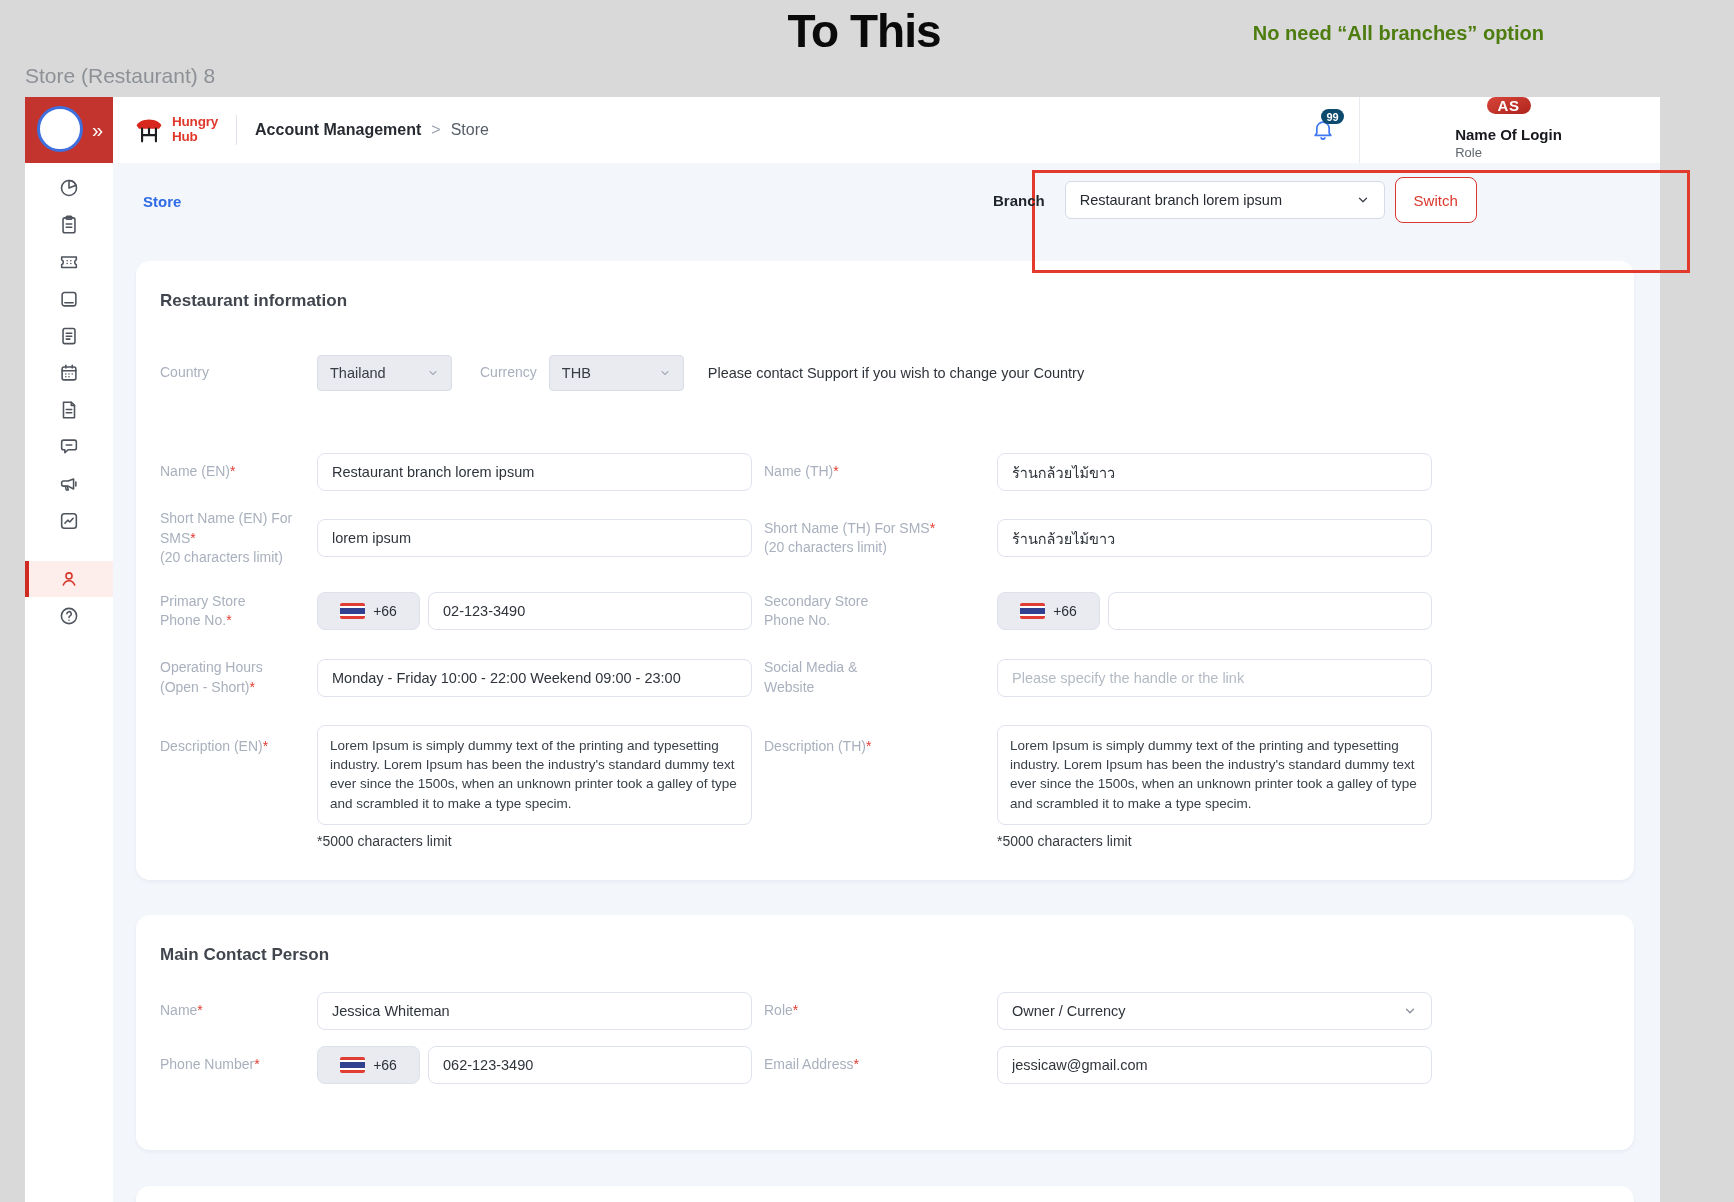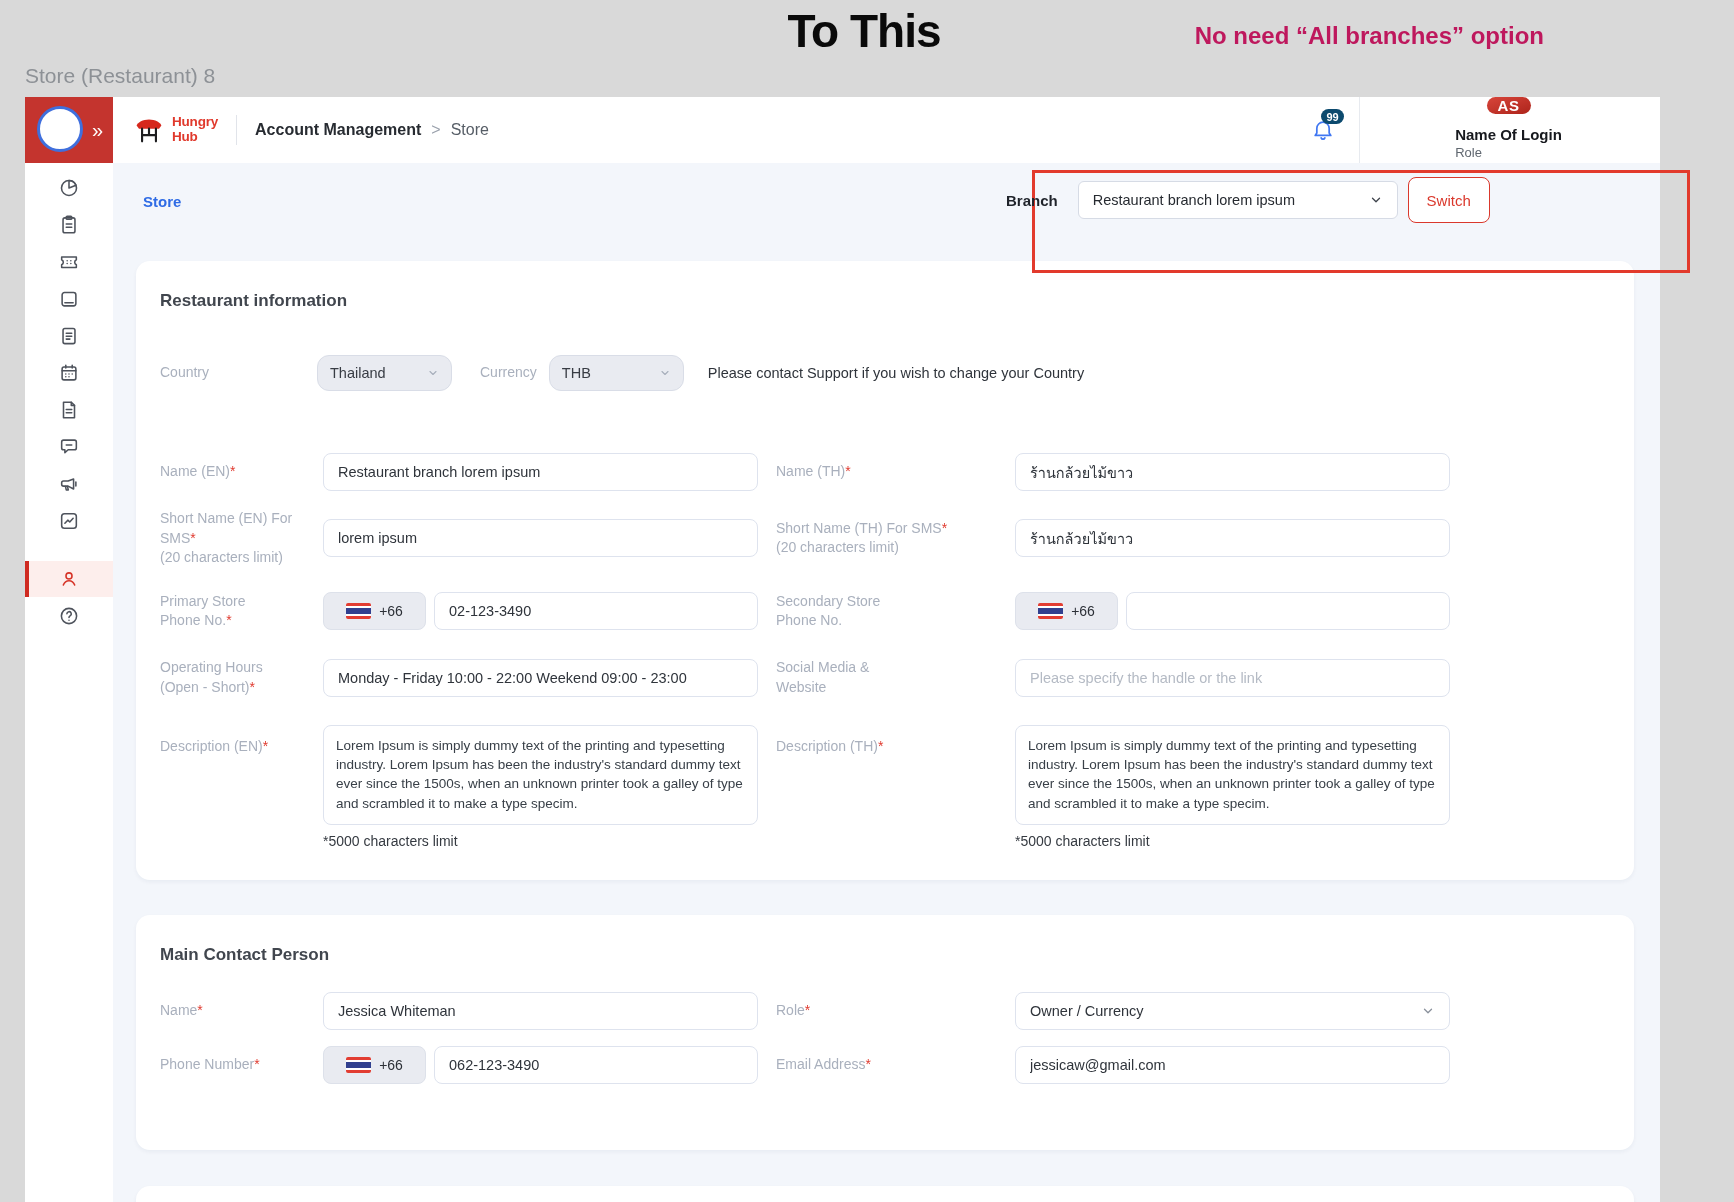--- a/index.html
+++ b/index.html
@@ -4,21 +4,21 @@
 <style>
   html,body{margin:0;padding:0;}
   body{
     width:1734px;height:1202px;position:relative;overflow:hidden;
     background:#d9d9d9;font-family:"Liberation Sans",sans-serif;
     -webkit-font-smoothing:antialiased;
   }
   
   .big-title{position:absolute;top:4px;left:50%;transform:translateX(-52%);
     font-size:46px;font-weight:900;color:#0a0a0a;letter-spacing:-1px;white-space:nowrap;}
-  .red-note{position:absolute;top:22px;right:190px;font-size:24px;font-weight:700;color:#be185d;white-space:nowrap;text-align:right;}
+  .red-note{position:absolute;top:22px;right:190px;font-size:20px;font-weight:700;color:#4d7c0f;white-space:nowrap;text-align:right;}
   .window-label{position:absolute;top:64px;left:25px;font-size:21px;color:#8d9196;}
   .red-rect{position:absolute;left:1032px;top:170px;width:652px;height:97px;
     border:3px solid #e23a2c;z-index:50;pointer-events:none;}
   
   .window{position:absolute;left:25px;top:97px;width:1635px;height:1105px;background:#fff;overflow:hidden;}
   
   .topnav{position:relative;height:66px;background:#fff;display:flex;align-items:center;}
   .logo-block{width:88px;height:66px;background:#c4342e;flex:0 0 auto;position:relative;}
   .logo-circle{position:absolute;left:12px;top:9px;width:46px;height:46px;border-radius:50%;
     background:#fff;border:3px solid #3f6fdd;box-sizing:border-box;}
@@ -47,49 +47,49 @@
   
   .sidebar{position:absolute;left:0;top:66px;bottom:0;width:88px;background:#fff;padding-top:6px;box-sizing:border-box;}
   .side-item{height:36px;margin:1px 0;display:flex;align-items:center;justify-content:center;
     color:#4e535c;position:relative;cursor:pointer;}
   .side-item.active{background:#fdeeec;color:#d63428;margin-top:22px;}
   .side-item.active::before{content:"";position:absolute;left:0;top:0;bottom:0;width:4px;background:#cf2a21;}
   .sicon{display:flex;}
   
   .content{position:absolute;left:88px;top:66px;right:0;bottom:0;background:#f3f6fb;overflow:hidden;}
   .store-tab{position:absolute;left:30px;top:30px;font-size:15px;font-weight:700;color:#2e6be5;cursor:pointer;}
-  .branch-row{position:absolute;left:880px;top:14px;display:flex;align-items:center;z-index:60;margin-left:13px;}
+  .branch-row{position:absolute;left:880px;top:14px;display:flex;align-items:center;z-index:60;}
   .branch-label{font-size:15px;font-weight:600;color:#1f232a;margin-right:20px;}
   .branch-select{width:320px;height:38px;box-sizing:border-box;background:#fff;border:1px solid #d6dbe5;
     border-radius:6px;display:flex;align-items:center;justify-content:space-between;padding:0 14px;
     font-size:14.5px;color:#262a30;cursor:pointer;margin-right:10px;}
   .branch-select .chev{color:#3f444c;display:flex;}
   .switch-btn{width:82px;height:46px;box-sizing:border-box;background:#fff;border:1.6px solid #da382c;
     border-radius:8px;color:#da382c;font-size:15px;display:flex;align-items:center;justify-content:center;cursor:pointer;}
   
   .card{margin-left:23px;width:1498px;box-sizing:border-box;background:#fff;border-radius:14px;
     box-shadow:0 2px 4px rgba(25,39,80,.05);padding:30px 0 0 24px;}
   .card1{margin-top:98px;min-height:619px;padding-bottom:24px;}
   .card2{margin-top:35px;height:235px;}
   .card3{margin-top:36px;height:80px;}
   .card-title{font-size:17px;font-weight:700;color:#41464e;margin:0 0 44px 0;}
   .card2 .card-title{margin-bottom:27px;}
-  .g{display:grid;grid-template-columns:145px 435px 221px 435px;column-gap:12px;align-items:center;gap:18px;}
+  .g{display:grid;grid-template-columns:145px 435px 221px 435px;column-gap:12px;align-items:center;}
   .flabel{color:#a9b0bd;font-size:14px;text-align:left;line-height:1.4;}
   .req{color:#e03a2f;}
   .tinput{width:100%;height:38px;box-sizing:border-box;border:1px solid #dee3ee;border-radius:8px;
     padding:0 14px;font-size:14.5px;color:#2f343b;background:#fff;font-family:"Liberation Sans",sans-serif;outline:none;}
   .tinput::placeholder{color:#b4bac4;}
   .mb62{margin-bottom:62px}.mb18{margin-bottom:18px}.mb24{margin-bottom:24px}
   .mb27{margin-bottom:27px}.mb28{margin-bottom:28px}.mb16{margin-bottom:16px}
   
   .country-row{display:flex;align-items:center;}
   .country-row .flabel{width:145px;flex:0 0 auto;margin-right:12px;}
   .dselect{width:135px;height:36px;box-sizing:border-box;background:#e9ebf1;border:1px solid #d9dde7;
-    border-radius:12px;display:flex;align-items:center;justify-content:space-between;padding:0 12px;
+    border-radius:4px;display:flex;align-items:center;justify-content:space-between;padding:0 12px;
     font-size:14.5px;color:#383c44;cursor:default;}
   .dselect .chev{color:#a7aebb;display:flex;}
   .cur-label{margin:0 12px 0 28px;width:auto!important;}
   .country-note{font-size:14.5px;color:#2f343b;margin-left:24px;}
   
   .phone-cell{display:flex;align-items:center;}
   .flag-pill{width:103px;height:38px;box-sizing:border-box;flex:0 0 auto;background:#e9ebf1;border:1px solid #dde1ea;
     border-radius:8px;display:flex;align-items:center;justify-content:center;gap:8px;
     font-size:14px;color:#2c3037;cursor:pointer;}
   .flag-th{width:25px;height:16px;border-radius:2px;

